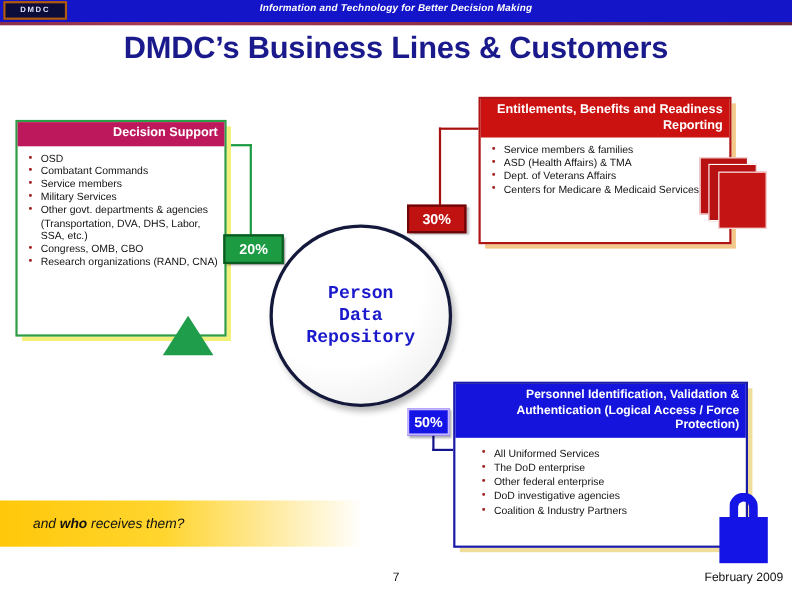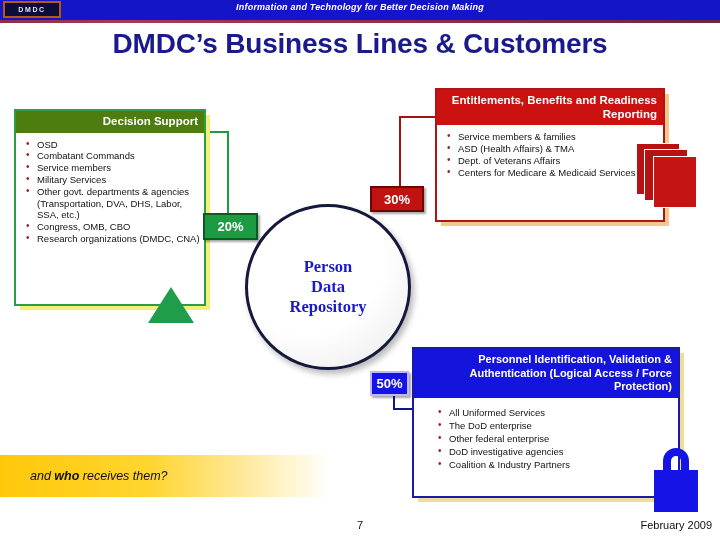--- a/index.html
+++ b/index.html
@@ -36,21 +36,21 @@
   .card ul{margin:0;padding:0;list-style:none;}
   .card li{position:relative;padding-left:13px;margin:0 0 0.5px 0;
     font-size:9.5px;line-height:11.6px;color:#121212;
     font-family:"Liberation Sans",sans-serif;}
   .card li::before{content:"\2022";position:absolute;left:2px;top:-1px;
     color:#a02020;font-size:10px;line-height:12px;}
 
   
   #box-green{left:14px;top:109px;width:192px;height:197px;
     border:2px solid #2e9c45;box-shadow:5px 5px 0 -1px #f0f07a;}
-  #box-green .chead{background:#4d7c0f;}
+  #box-green .chead{background:#be185d;}
   #box-green .cbody{padding-right:3px;}
   #box-green li{line-height:11.4px;}
 
   
   #box-red{left:435px;top:88px;width:230px;height:134px;
     border:2px solid #b01515;box-shadow:5px 5px 0 -1px #f2c98a;}
   #box-red .chead{background:#cc1111;}
 
   
   #box-blue{left:412px;top:347px;width:268px;height:151px;
@@ -59,21 +59,21 @@
   #box-blue .cbody{padding:9px 6px 4px 22px;}
   #box-blue li{font-size:9.5px;line-height:12.6px;}
 
   
   #circle{position:absolute;left:245px;top:204px;width:166px;height:166px;
     border-radius:50%;border:3px solid #14193c;box-sizing:border-box;
     background:radial-gradient(circle at 36% 30%,#ffffff 0%,#ffffff 52%,#f2f2f2 78%,#dcdcdc 100%);
     box-shadow:3px 4px 6px rgba(0,0,0,.28);
     display:flex;align-items:center;justify-content:center;}
   #circle .clabel{text-align:center;color:#1a1acc;font-weight:bold;
-    font-size:16.5px;line-height:20px;font-family:Liberation Serif, serif;}
+    font-size:16.5px;line-height:20px;font-family:Liberation Mono, monospace;}
 
   
   .badge{position:absolute;box-sizing:border-box;color:#ffffff;font-weight:bold;
     font-size:13px;display:flex;align-items:center;justify-content:center;
     font-family:"Liberation Sans",sans-serif;box-shadow:2px 2px 2px rgba(0,0,0,.35);}
   #badge-20{left:203px;top:213px;width:55px;height:27px;background:#1c9b42;border:2px solid #0a5a22;}
   #badge-30{left:370px;top:186px;width:54px;height:26px;background:#c11212;border:2px solid #6d0606;}
   #badge-50{left:370px;top:371px;width:39px;height:25px;background:#1414e6;border:2px solid #c4b5fd;}
 
   
@@ -141,21 +141,21 @@
   <div class="card" id="box-green">
     <div class="chead">Decision Support</div>
     <div class="cbody">
       <ul>
         <li>OSD</li>
         <li>Combatant Commands</li>
         <li>Service members</li>
         <li>Military Services</li>
         <li>Other govt. departments &amp; agencies (Transportation, DVA, DHS, Labor, SSA, etc.)</li>
         <li>Congress, OMB, CBO</li>
-        <li>Research organizations (DMDC, CNA)</li>
+        <li>Research organizations (RAND, CNA)</li>
       </ul>
     </div>
   </div>
 
   <div class="card" id="box-red">
     <div class="chead">Entitlements, Benefits and Readiness Reporting</div>
     <div class="cbody">
       <ul>
         <li>Service members &amp; families</li>
         <li>ASD (Health Affairs) &amp; TMA</li>

